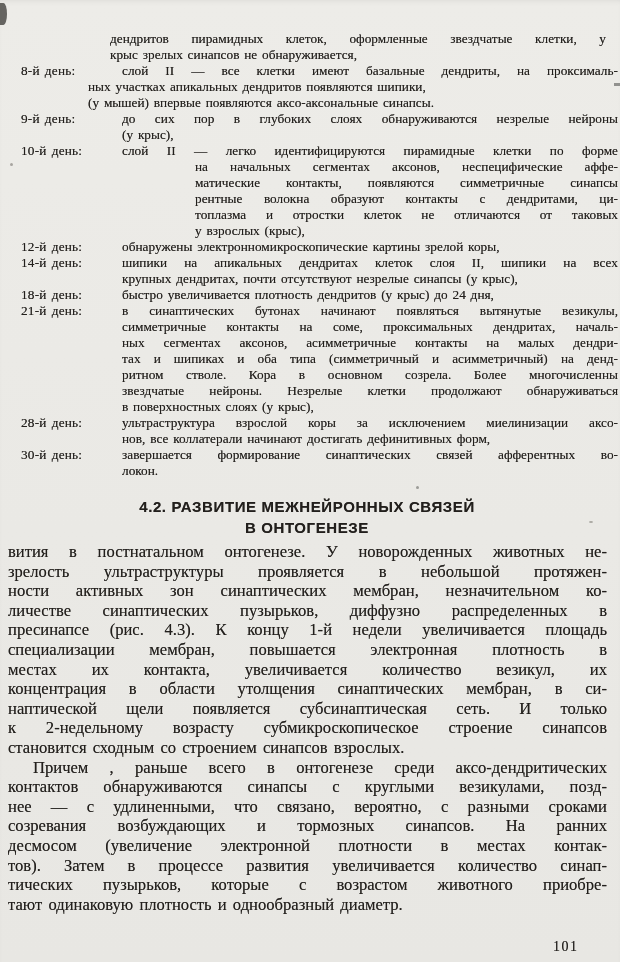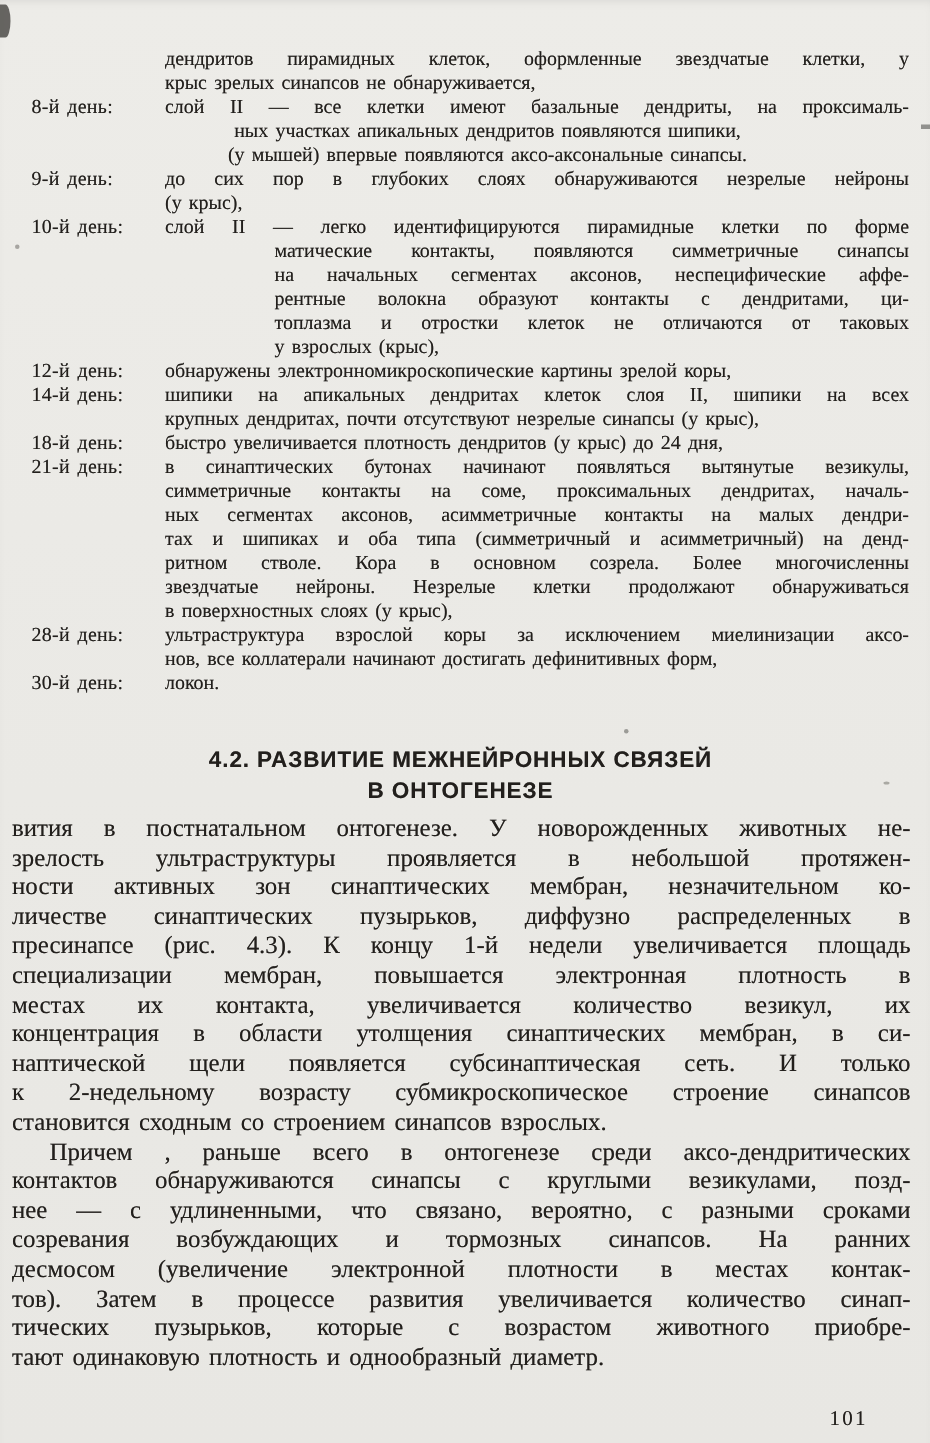--- a/index.html
+++ b/index.html
@@ -8,24 +8,24 @@
     position:relative;width:620px;height:962px;
     background:var(--paper,#ebeae6);
     background-image:linear-gradient(180deg, #edecE8 0%, #eae9e5 55%, #e8e7e3 100%);
     color:var(--ink,#221f1c);
     font-family:"Liberation Serif","DejaVu Serif",serif;
     box-shadow:inset 0 4px 10px -8px rgba(0,0,0,.25);
   }
   
   .timeline{position:absolute;top:31px;left:0;width:620px;
     font-size:13.3px;line-height:16px;word-spacing:1.5px;}
-  .entry{position:relative;}
+  .entry{position:relative;padding-left:12px;}
   .day{position:absolute;left:21px;top:0;width:86px;white-space:nowrap;letter-spacing:.2px;}
   .tl-line{margin-left:110px;width:496px;}
-  .tl-line.ind1{margin-left:102px;width:446px;text-align:center;}
+  .tl-line.ind1{margin-left:76px;width:446px;}
   .tl-line.ind2{margin-left:183px;width:423px;}
   .j{text-align:justify;text-align-last:justify;}
   
   .heading{position:absolute;top:496px;left:0;width:614px;margin:0;
     text-align:center;font-family:"Liberation Sans","DejaVu Sans",sans-serif;
     font-weight:700;font-size:15px;line-height:21px;letter-spacing:.6px;}
   
   .bodytext{position:absolute;top:542px;left:8px;width:599px;
     font-size:16.6px;line-height:19.6px;word-spacing:2px;}
   .p-line.first{padding-left:25px;}
@@ -64,22 +64,22 @@
           <div class="tl-line ind1">(у мышей) впервые появляются аксо-аксональные синапсы.</div>
         </div>
         <div class="entry">
           <span class="day">9-й день:</span>
           <div class="tl-line ind0 j">до сих пор в глубоких слоях обнаруживаются незрелые нейроны</div>
           <div class="tl-line ind0">(у крыс),</div>
         </div>
         <div class="entry">
           <span class="day">10-й день:</span>
           <div class="tl-line ind0 j">слой II — легко идентифицируются пирамидные клетки по форме</div>
+          <div class="tl-line ind2 j">на начальных сегментах аксонов, неспецифические аффе-</div>
           <div class="tl-line ind2 j">матические контакты, появляются симметричные синапсы</div>
-          <div class="tl-line ind2 j">на начальных сегментах аксонов, неспецифические аффе-</div>
           <div class="tl-line ind2 j">рентные волокна образуют контакты с дендритами, ци-</div>
           <div class="tl-line ind2 j">топлазма и отростки клеток не отличаются от таковых</div>
           <div class="tl-line ind2">у взрослых (крыс),</div>
         </div>
         <div class="entry">
           <span class="day">12-й день:</span>
           <div class="tl-line ind0">обнаружены электронномикроскопические картины зрелой коры,</div>
         </div>
         <div class="entry">
           <span class="day">14-й день:</span>
@@ -100,20 +100,21 @@
           <div class="tl-line ind0 j">звездчатые нейроны. Незрелые клетки продолжают обнаруживаться</div>
           <div class="tl-line ind0">в поверхностных слоях (у крыс),</div>
         </div>
         <div class="entry">
           <span class="day">28-й день:</span>
           <div class="tl-line ind0 j">ультраструктура взрослой коры за исключением миелинизации аксо-</div>
           <div class="tl-line ind0">нов, все коллатерали начинают достигать дефинитивных форм,</div>
         </div>
         <div class="entry">
           <span class="day">30-й день:</span>
+          <div class="tl-line ind0 j">завершается формирование синаптических связей афферентных во-</div>
           <div class="tl-line ind0">локон.</div>
         </div>
       </div>
   </section>
 
   <h2 class="heading">
     <div>4.2. РАЗВИТИЕ МЕЖНЕЙРОННЫХ СВЯЗЕЙ</div>
     <div>В ОНТОГЕНЕЗЕ</div>
   </h2>
 

